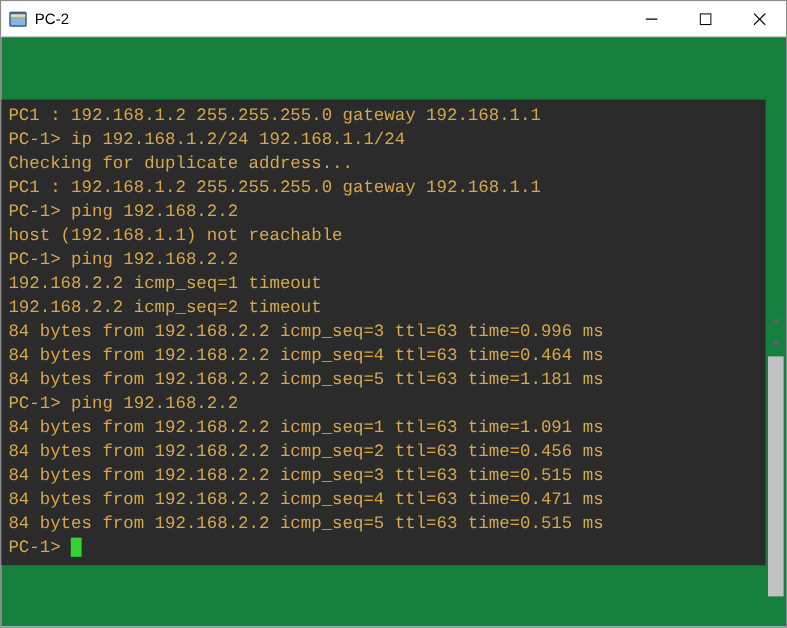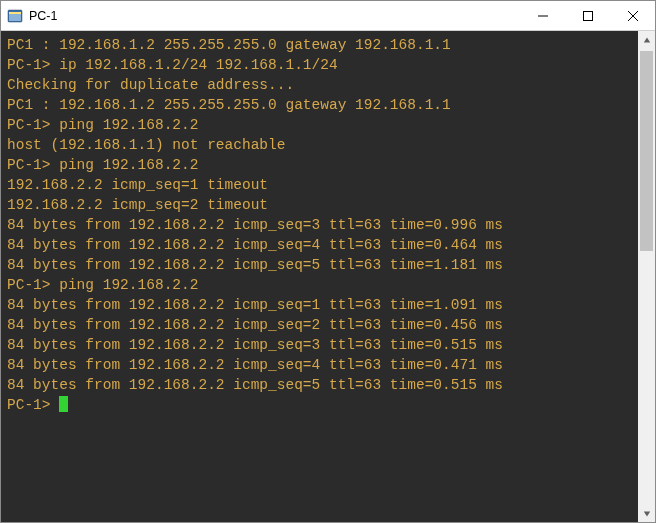--- a/index.html
+++ b/index.html
@@ -42,20 +42,21 @@
     justify-content: center;
     font-size: 10px;
     color: #000;
   }
   .win-btn svg { width: 10px; height: 10px; }
 
   .client {
     display: flex;
     height: calc(100% - 30px);
     background: #15803d;
+    align-items: center;
   }
   .terminal {
     flex: 1 1 auto;
     background: #2b2b2b;
     color: #d6a84b;
     font-family: "Consolas", "Courier New", monospace;
     font-size: 14.5px;
     line-height: 20px;
     padding: 4px 4px 4px 6px;
     white-space: pre;
@@ -104,21 +105,21 @@
 <body>
 
 <div class="titlebar">
   <span class="app-icon">
     <svg viewBox="0 0 16 16">
       <rect x="1" y="2" width="14" height="12" rx="1" fill="#3a6ea5" stroke="#2a4d73" stroke-width="0.5"></rect>
       <rect x="2" y="4" width="12" height="9" fill="#89b3d9"></rect>
       <rect x="2" y="4" width="12" height="2" fill="#ffe27a"></rect>
     </svg>
   </span>
-  <span class="title">PC-1</span>
+  <span class="title">PC-2</span>
   <span class="spacer"></span>
   <div class="win-controls">
     <div class="win-btn">
       <svg viewBox="0 0 10 10">
           <line x1="0" y1="5" x2="10" y2="5" stroke="currentColor" stroke-width="1"></line>
         </svg>
     </div>
     <div class="win-btn">
       <svg viewBox="0 0 10 10">
           <rect x="0.5" y="0.5" width="9" height="9" fill="none" stroke="currentColor" stroke-width="1"></rect>

